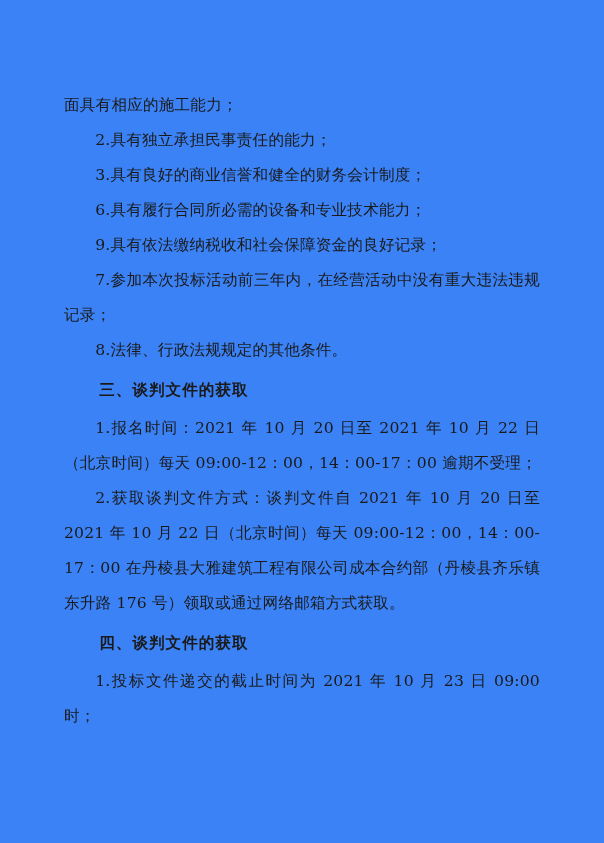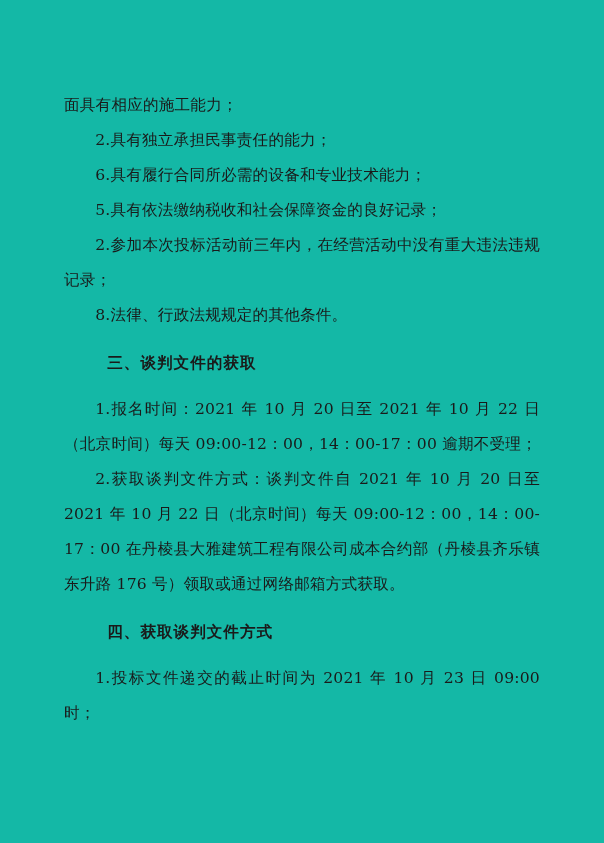--- a/index.html
+++ b/index.html
@@ -10,68 +10,69 @@
   body {
     width: 604px;
     height: 843px;
     font-family: "DejaVu Serif", "Liberation Serif", serif;
     color: #1a1a1a;
   }
   .page {
     position: relative;
     width: 604px;
     height: 843px;
-    background: #14b8a6;
+    background: #3b82f6;
     box-sizing: border-box;
     padding: 88px 64px 40px 64px;
     overflow: hidden;
   }
   .doc-body {
     font-size: 15.6px;
     line-height: 35px;
     letter-spacing: 0.2px;
     text-align: justify;
   }
   .para {
     margin: 0;
     text-indent: 2em;
     white-space: normal;
   }
   .para-cont {
     margin: 0;
     text-indent: 0;
   }
   .heading {
-    margin: 12px;
+    margin: 4px;
     text-indent: 2em;
     font-weight: bold;
     letter-spacing: 1px;
   }
   .underline {
     text-underline-offset: 3px;
   }
 </style>
 </head>
 <body>
 
 <div class="page">
   <div class="doc-body">
 
     <p class="para-cont">面具有相应的施工能力；</p>
     <p class="para">2.具有独立承担民事责任的能力；</p>
+    <p class="para">3.具有良好的商业信誉和健全的财务会计制度；</p>
     <p class="para">6.具有履行合同所必需的设备和专业技术能力；</p>
-    <p class="para">5.具有依法缴纳税收和社会保障资金的良好记录；</p>
-    <p class="para">2.参加本次投标活动前三年内，在经营活动中没有重大违法违规记录；</p>
+    <p class="para">9.具有依法缴纳税收和社会保障资金的良好记录；</p>
+    <p class="para">7.参加本次投标活动前三年内，在经营活动中没有重大违法违规记录；</p>
     <p class="para">8.法律、行政法规规定的其他条件。</p>
 
     <p class="heading">三、谈判文件的获取</p>
 
     <p class="para">1.报名时间：2021 年 10 月 20 日至 2021 年 10 月 22 日（北京时间）每天 09:00-12：00，14：00-17：00 逾期不受理；</p>
 
     <p class="para"><span>2.获取谈判文件方式：谈判文件自 2021 年 10 月 20 日至 2021 年 10 月 22 日（北京时间）每天 09:00-12：00，14：00-17：00 在</span><span class="underline">丹棱县大雅建筑工程有限公司成本合约部（丹棱县齐乐镇东升路 176 号）</span><span>领取或通过网络邮箱方式获取。</span></p>
 
 
-    <p class="heading">四、获取谈判文件方式</p>
+    <p class="heading">四、谈判文件的获取</p>
 
     <p class="para">1.投标文件递交的截止时间为 2021 年 10 月 23 日 09:00 时；</p>
 
   </div>
 </div>
 
 </body></html>

